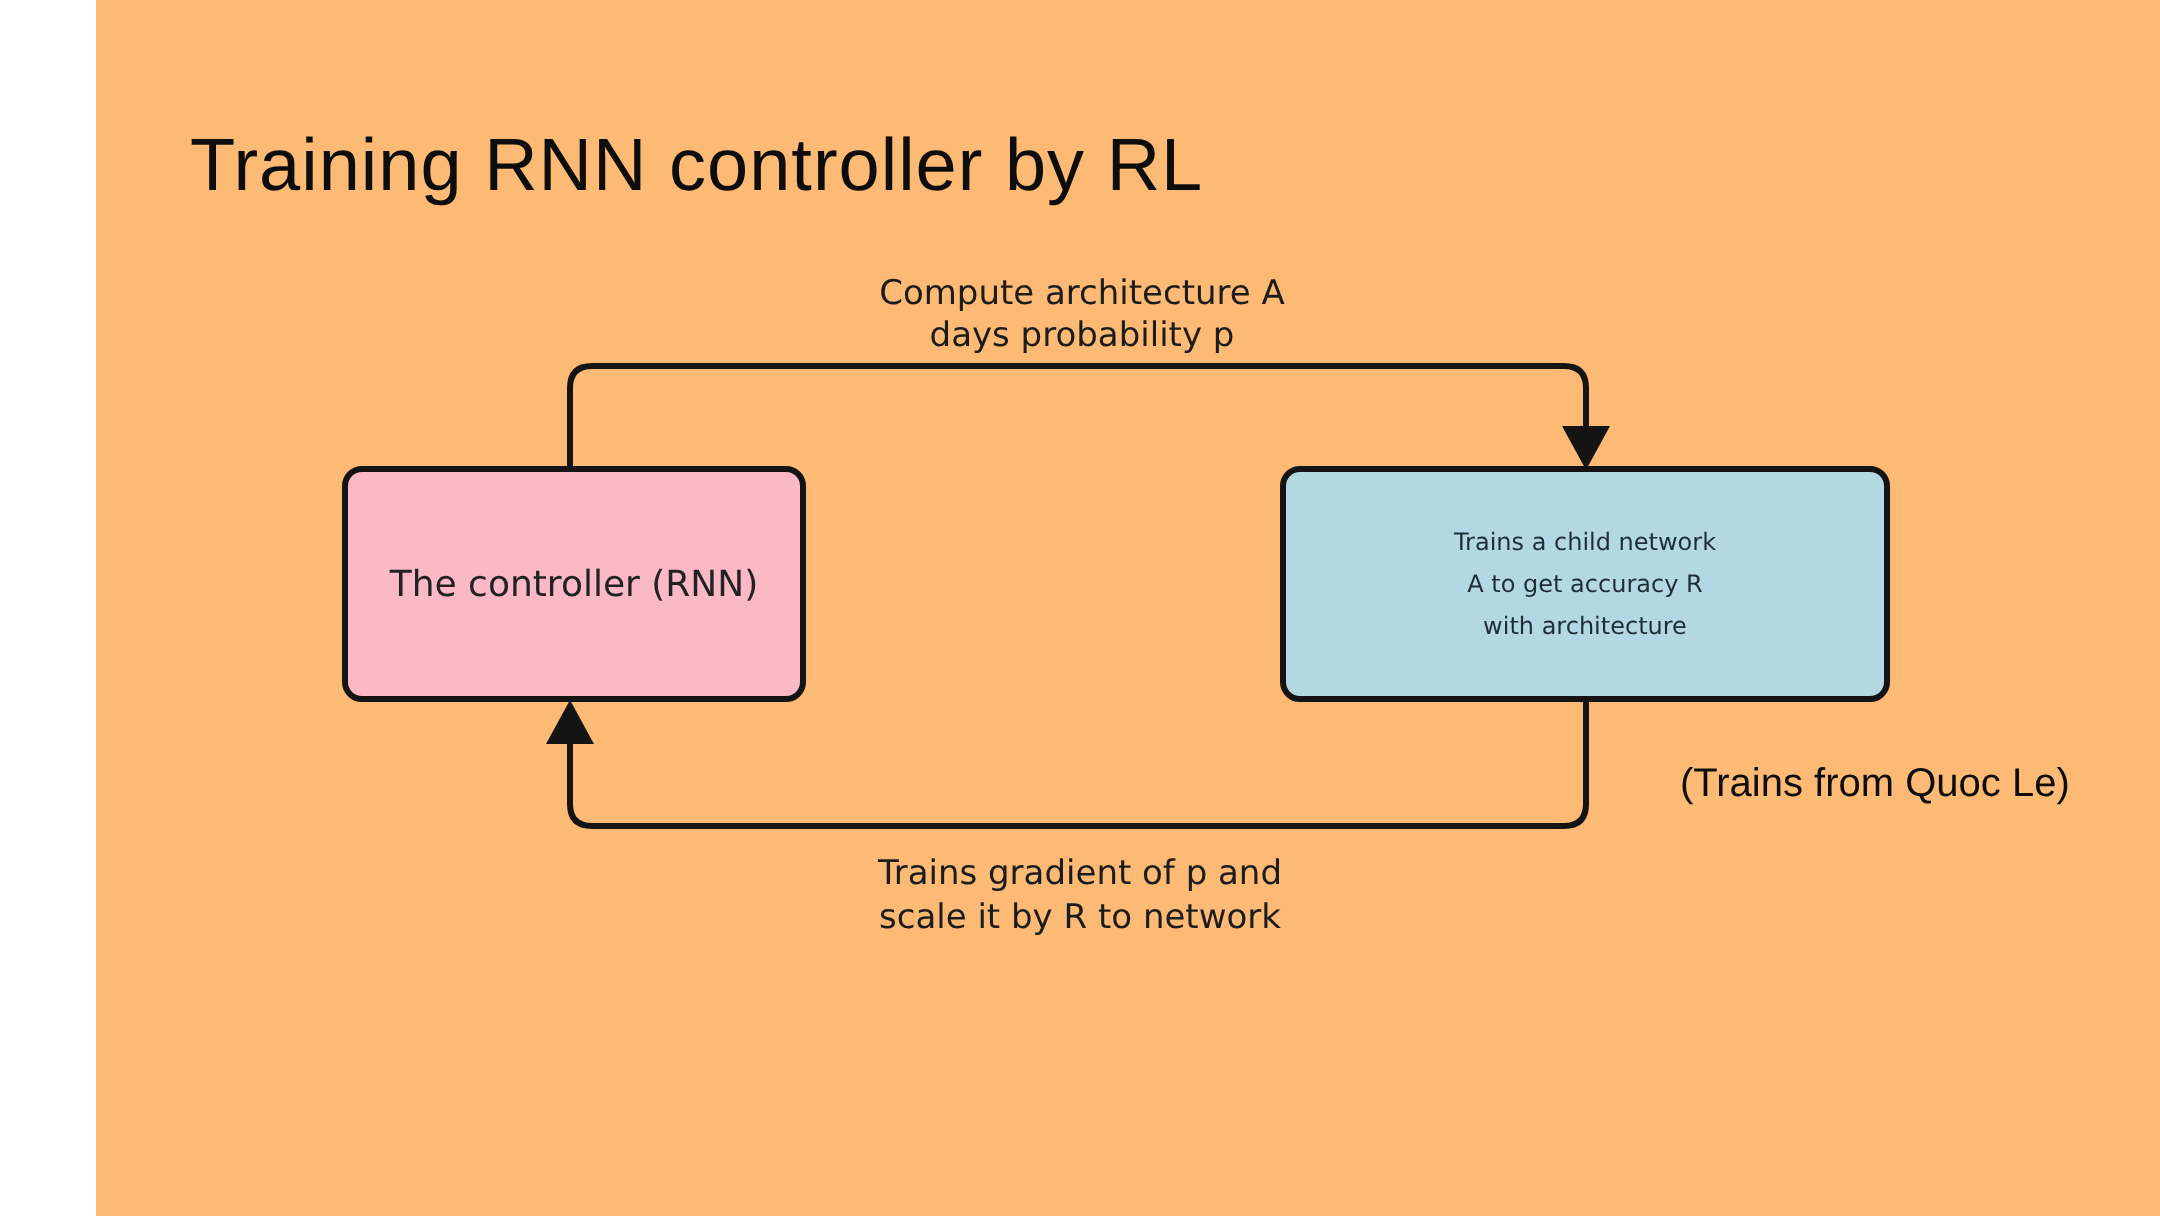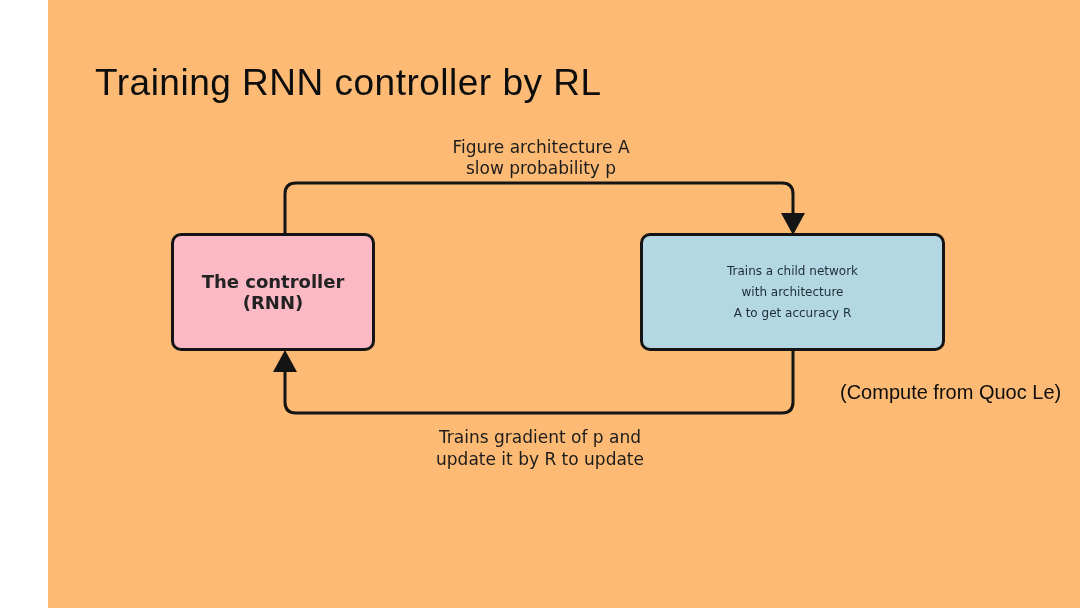--- a/index.html
+++ b/index.html
@@ -43,24 +43,23 @@
     border-radius: 10px;
     display: flex;
     align-items: center;
     justify-content: center;
     text-align: center;
     font-family: "DejaVu Sans", sans-serif;
     color: #222222;
   }
   .node-controller {
     left: 123px; top: 233px;
-    width: 204px; height: 118px;
+    width: 232px; height: 118px;
     background: #fbb9c5;
     font-size: 18px;
-    font-weight: bold;
   }
   .node-child {
     left: 592px; top: 233px;
     width: 305px; height: 118px;
     background: #b3d7e3;
     font-size: 12px;
     line-height: 21px;
     color: #1e2e36;
   }
 
@@ -105,37 +104,37 @@
   <div class="title">Training RNN controller by RL</div>
 
   <svg class="arrows-svg" viewBox="0 0 1080 608" xmlns="http://www.w3.org/2000/svg">
     <path class="arrow-line" d="M 237 233 L 237 194 Q 237 183 248 183 L 734 183 Q 745 183 745 194 L 745 215"></path>
     <polygon class="arrow-head" points="733,213 757,213 745,235"></polygon>
     <path class="arrow-line" d="M 745 350 L 745 402 Q 745 413 734 413 L 248 413 Q 237 413 237 402 L 237 370"></path>
     <polygon class="arrow-head" points="225,372 249,372 237,350"></polygon>
   </svg>
 
   <div class="diagram-label label-top">
-    <div>Figure architecture A</div>
-    <div>slow probability p</div>
+    <div>Compute architecture A</div>
+    <div>days probability p</div>
   </div>
 
   <div class="node node-controller">
     <span>The controller (RNN)</span>
   </div>
 
   <div class="node node-child">
     <div>
       <div>Trains a child network</div>
+      <div>A to get accuracy R</div>
       <div>with architecture</div>
-      <div>A to get accuracy R</div>
     </div>
   </div>
 
-  <div class="figure-credit">(Compute from Quoc Le)</div>
+  <div class="figure-credit">(Trains from Quoc Le)</div>
 
   <div class="diagram-label label-bottom">
     <div>Trains gradient of p and</div>
-    <div>update it by R to update</div>
+    <div>scale it by R to network</div>
   </div>
 
 
 </div>
 
 </body></html>

